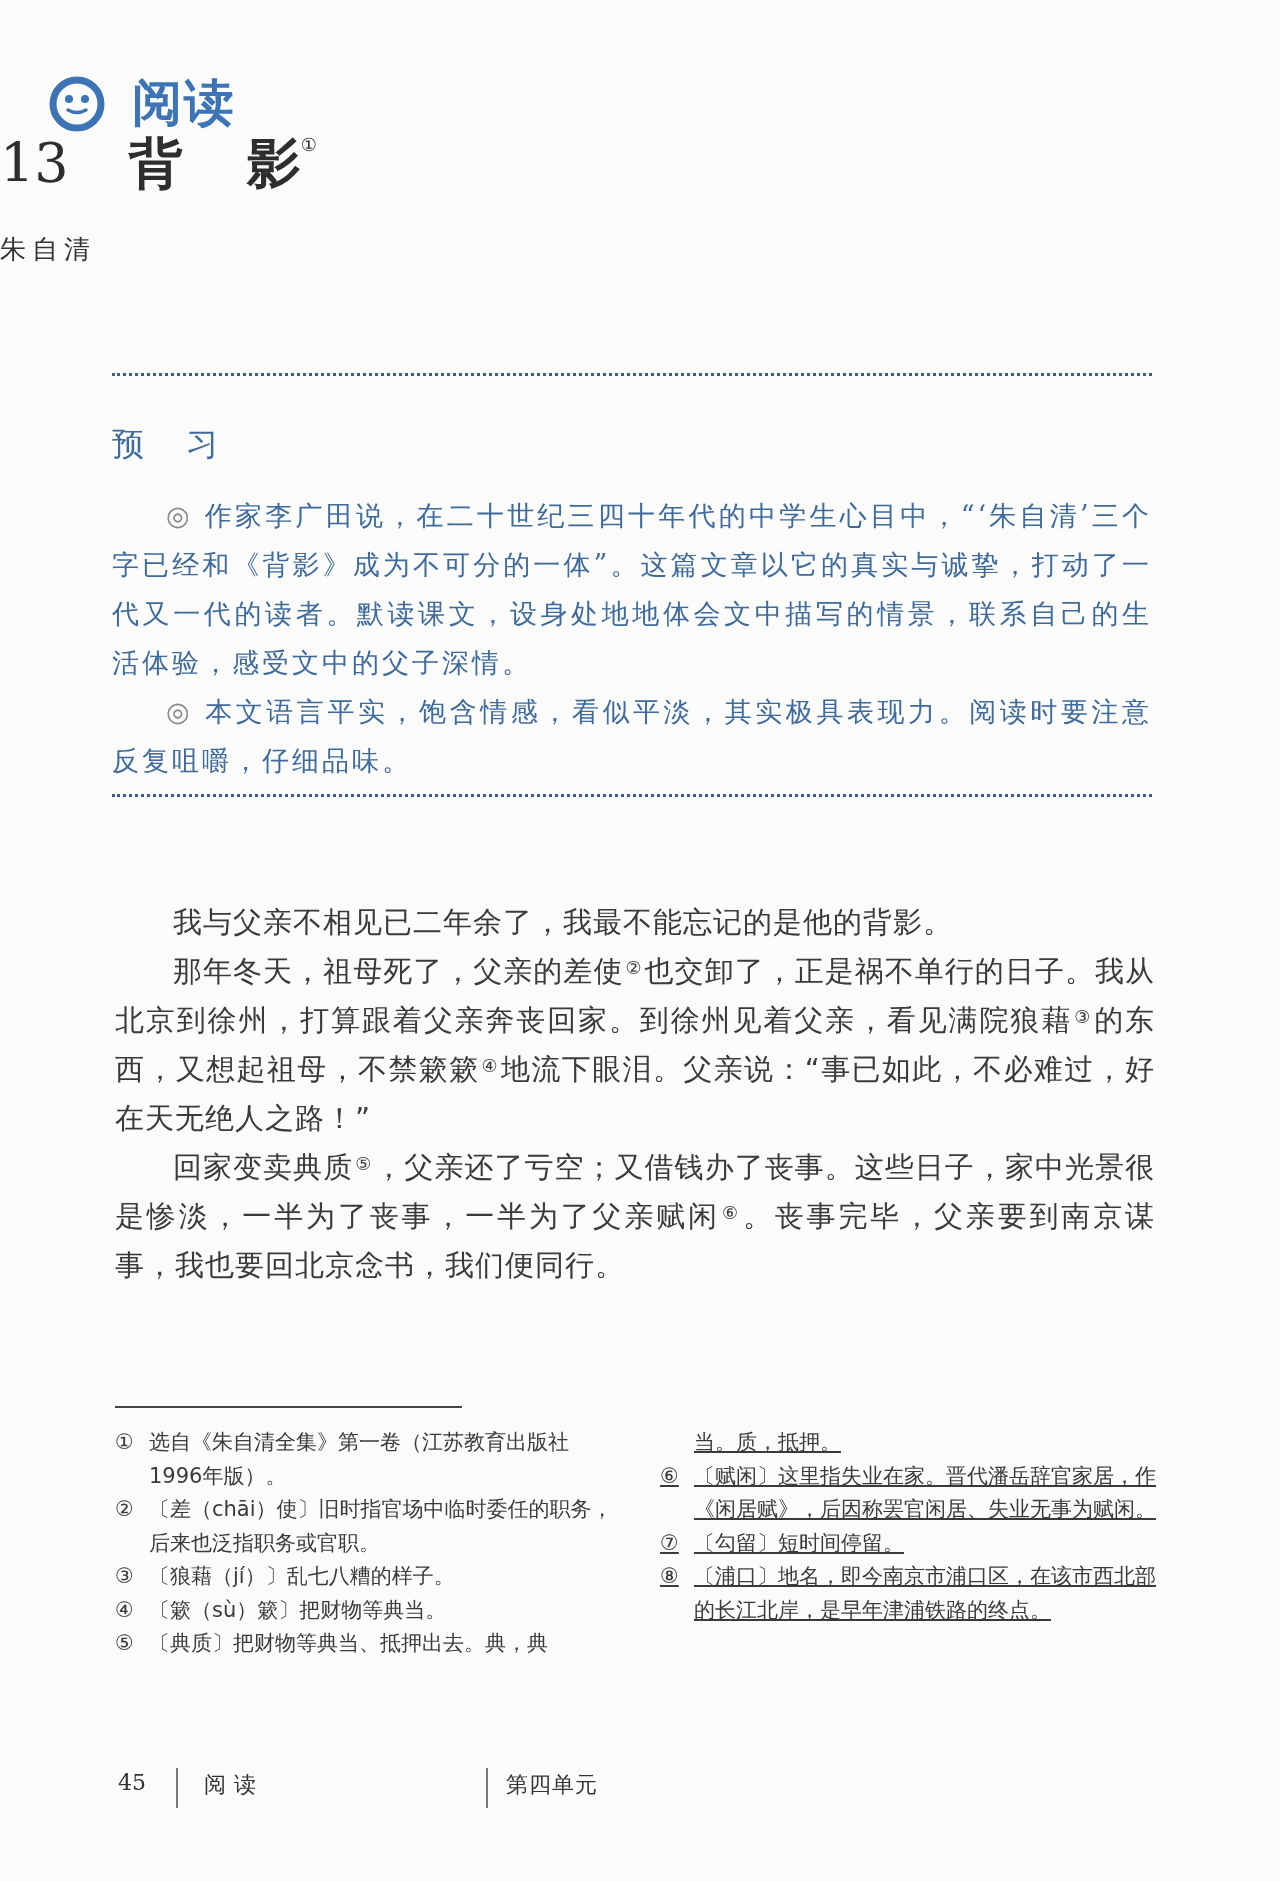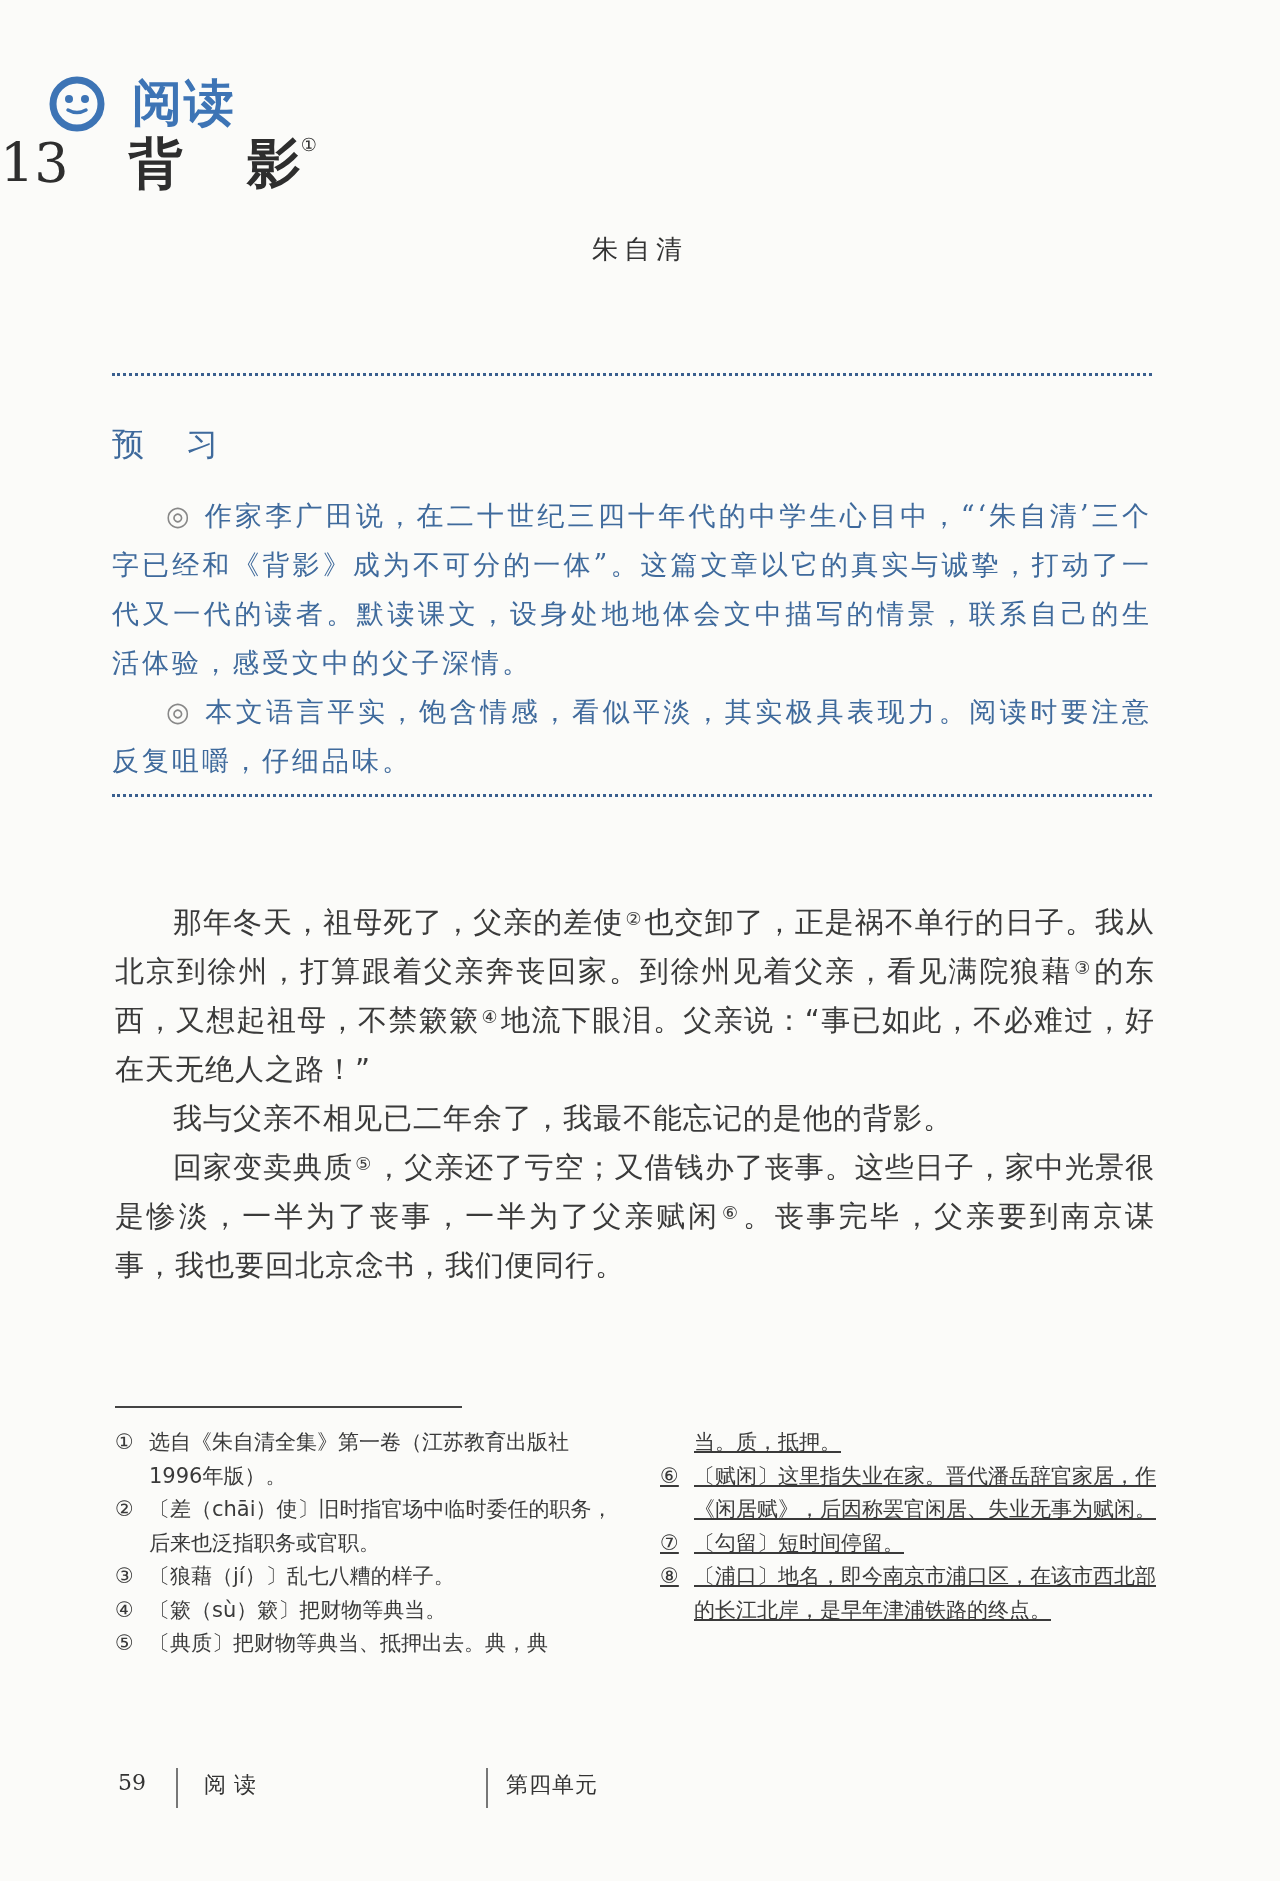--- a/index.html
+++ b/index.html
@@ -8,21 +8,21 @@
       font-family: "DejaVu Serif", "Liberation Serif", serif; color: #333;
     }
     .section-header { position: absolute; left: 48px; top: 70px; display: flex; align-items: center; }
     .smiley { width: 58px; height: 58px; }
     .section-title { margin-left: 26px; font-size: 50px; color: #3d74b5; font-weight: bold; letter-spacing: 2px; }
 
     .lesson-title { position: absolute; left: 0; width: 1280px; top: 128px; text-align: left; font-size: 54px; font-weight: bold; color: #2e2e2e; }
     .lesson-title .num { font-weight: normal; margin-right: 60px; }
     .lesson-title .gap { display: inline-block; width: 64px; }
     .lesson-title sup { font-size: 18px; font-weight: normal; vertical-align: top; position: relative; top: 6px; }
-    .author { position: absolute; left: 0; width: 1280px; top: 232px; text-align: center; font-size: 26px; letter-spacing: 6px; color: #333; }
+    .author { position: absolute; left: 0; width: 1280px; top: 232px; text-align: left; font-size: 26px; letter-spacing: 6px; color: #333; }
 
     .dotline { position: absolute; left: 112px; width: 1040px; height: 0; border-top: 3px dotted #3a5f8f; }
     .preview { position: absolute; left: 112px; top: 420px; width: 1040px; color: #3f6a9c; font-size: 27px; line-height: 49px; }
     .preview-title { font-size: 32px; letter-spacing: 16px; margin-bottom: 22px; }
     .preview p { margin: 0; text-indent: 54px; letter-spacing: 3px; text-align: justify; }
     .bullet { color: #888; margin-right: 12px; }
 
     .body-text { position: absolute; left: 115px; top: 898px; width: 1040px; font-family: "DejaVu Sans", "Liberation Sans", sans-serif; font-size: 29px; line-height: 49px; color: #3a3a3a; }
     .body-text p { margin: 0; text-indent: 58px; text-align: justify; letter-spacing: 1px; }
     .fn-ref { font-size: 18px; vertical-align: top; position: relative; top: -4px; margin: 0 2px; }
@@ -62,22 +62,22 @@
 
 <div class="dotline" style="top:373px"></div>
 <div class="preview">
   <div class="preview-title">预 习</div>
   <p><span class="bullet">◎</span><span>作家李广田说，在二十世纪三四十年代的中学生心目中，“‘朱自清’三个字已经和《背影》成为不可分的一体”。这篇文章以它的真实与诚挚，打动了一代又一代的读者。默读课文，设身处地地体会文中描写的情景，联系自己的生活体验，感受文中的父子深情。</span></p>
   <p><span class="bullet">◎</span><span>本文语言平实，饱含情感，看似平淡，其实极具表现力。阅读时要注意反复咀嚼，仔细品味。</span></p>
 </div>
 <div class="dotline" style="top:794px"></div>
 
 <div class="body-text">
+  <p><span>我与父亲不相见已二年余了，我最不能忘记的是他的背影。</span></p>
   <p><span>那年冬天，祖母死了，父亲的差使</span><span class="fn-ref">②</span><span>也交卸了，正是祸不单行的日子。我从北京到徐州，打算跟着父亲奔丧回家。到徐州见着父亲，看见满院狼藉</span><span class="fn-ref">③</span><span>的东西，又想起祖母，不禁簌簌</span><span class="fn-ref">④</span><span>地流下眼泪。父亲说：“事已如此，不必难过，好在天无绝人之路！”</span></p>
-  <p><span>我与父亲不相见已二年余了，我最不能忘记的是他的背影。</span></p>
   <p><span>回家变卖典质</span><span class="fn-ref">⑤</span><span>，父亲还了亏空；又借钱办了丧事。这些日子，家中光景很是惨淡，一半为了丧事，一半为了父亲赋闲</span><span class="fn-ref">⑥</span><span>。丧事完毕，父亲要到南京谋事，我也要回北京念书，我们便同行。</span></p>
 </div>
 
 <div class="fn-rule"></div>
 <div class="footnotes fn-col-left">
   <div class="fn">
       <span class="mark">①</span>
       <span class="text">选自《朱自清全集》第一卷（江苏教育出版社1996年版）。</span>
     </div>
   <div class="fn">
@@ -106,17 +106,17 @@
   <div class="fn">
       <span class="mark">⑦</span>
       <span class="text">〔勾留〕短时间停留。</span>
     </div>
   <div class="fn">
       <span class="mark">⑧</span>
       <span class="text">〔浦口〕地名，即今南京市浦口区，在该市西北部的长江北岸，是早年津浦铁路的终点。</span>
     </div>
 </div>
 
-<div class="footer page-num">59</div>
+<div class="footer page-num">45</div>
 <div class="vsep" style="left:176px"></div>
 <div class="footer footer-section">阅读</div>
 <div class="vsep" style="left:486px"></div>
 <div class="footer footer-unit">第四单元</div>
 
 </body></html>

